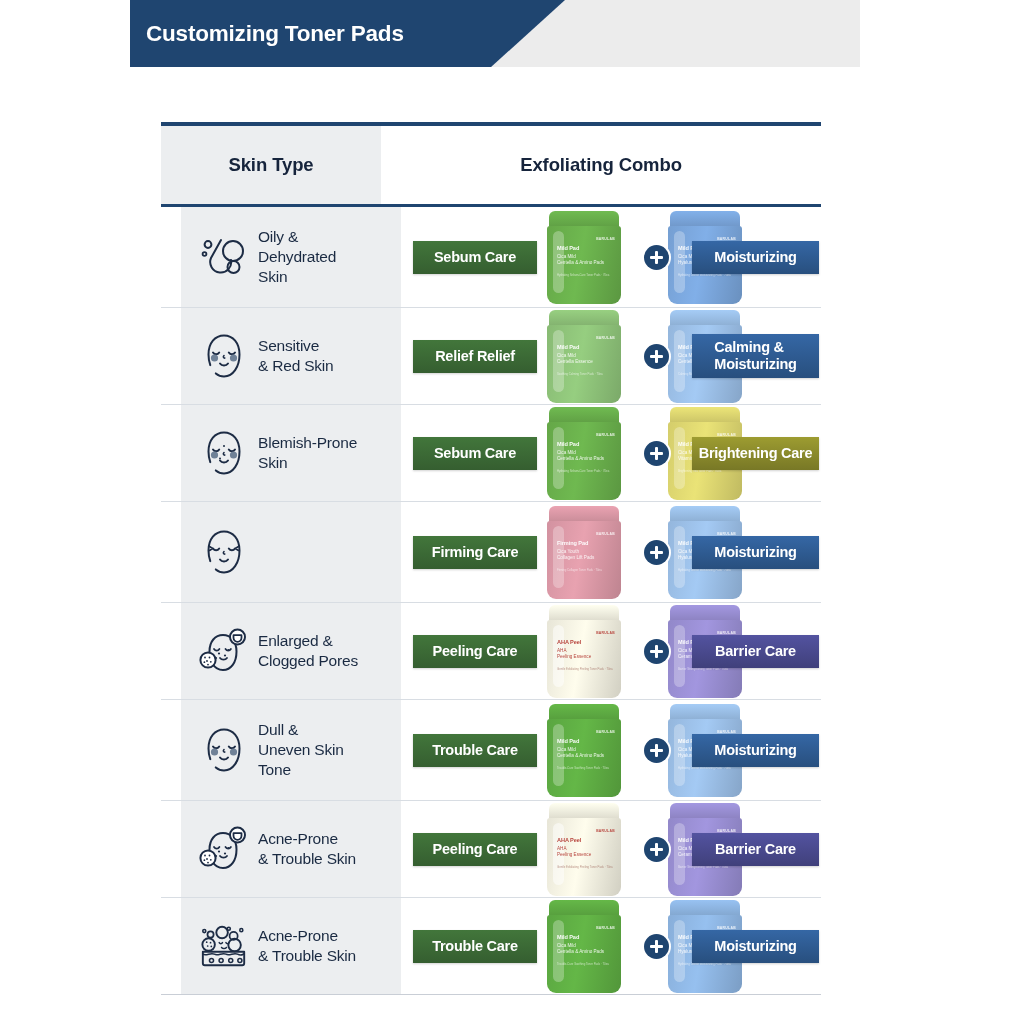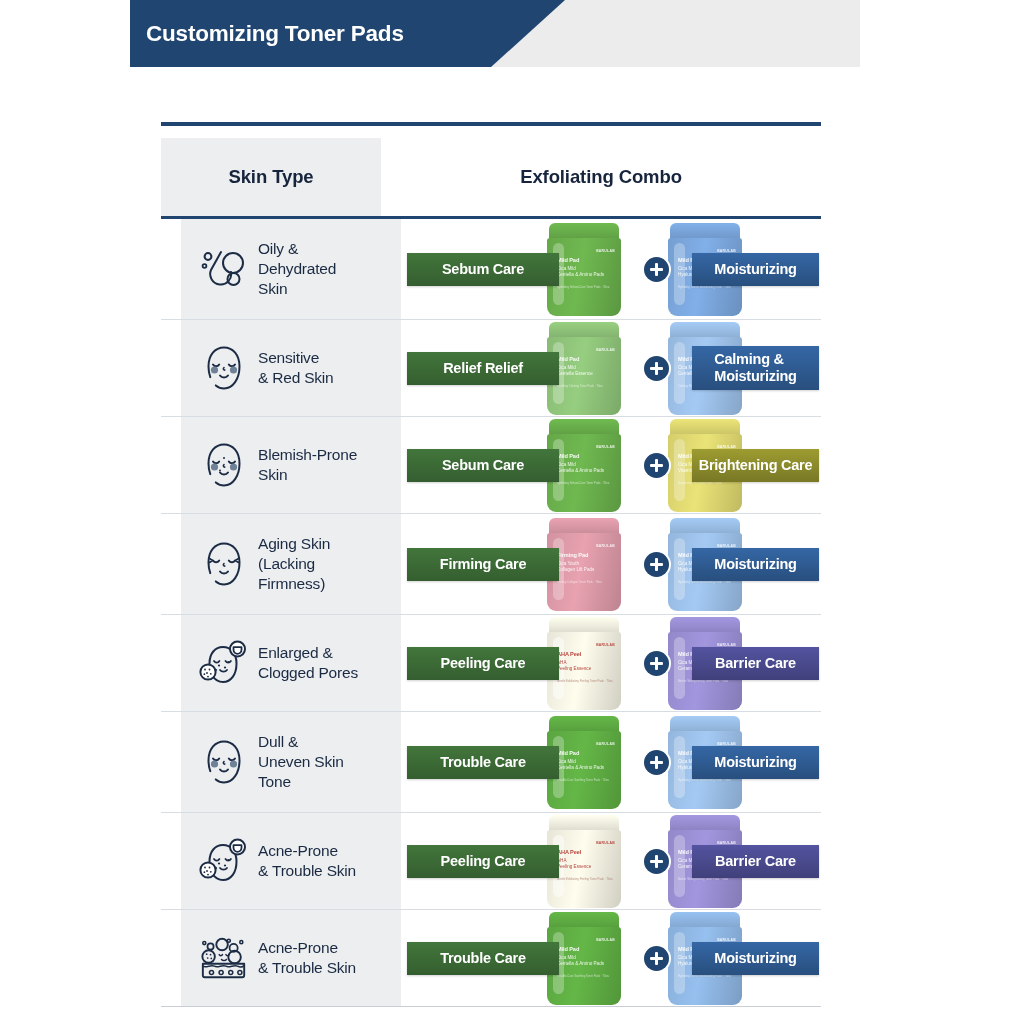--- a/index.html
+++ b/index.html
@@ -44,21 +44,21 @@
   .table {
     position: absolute;
     left: 161px; top: 122px;
     width: 660px;
   }
   .rule-top    { height: 4px; background: #1f4570; }
   .rule-header { height: 3px; background: #1f4570; }
   .rule-row    { height: 1px; background: #d8dde3; }
   .rule-bottom { height: 1px; background: #c9ced6; }
 
-  .thead { display: flex; height: 78px; margin-top: 12px; }
+  .thead { display: flex; height: 78px; }
   .th-skin {
     width: 220px;
     background: #eceef0;
     display: flex; align-items: center; justify-content: center;
   }
   .th-combo {
     flex: 1;
     background: #ffffff;
     display: flex; align-items: center; justify-content: center;
   }
@@ -107,21 +107,21 @@
     height: 33px;
     display: flex; align-items: center;
     color: #ffffff;
     font-size: 14.5px;
     font-weight: bold;
     letter-spacing: -0.25px;
     box-shadow: 0 1px 2px rgba(0,0,0,0.18);
     z-index: 3;
     white-space: nowrap;
   }
-  .badge.left  { left: 6px;  justify-content: center; width: 152px; }
+  .badge.left  { left: 12px;  justify-content: center; width: 124px; }
   .badge.right { right: 2px; justify-content: center; width: 127px; }
   .badge.two-line {
     height: 44px;
     flex-direction: column;
     justify-content: center;
     line-height: 1.18;
     align-items: center;
   }
 
   .jar {
@@ -349,21 +349,20 @@
               <svg width="46" height="48" viewBox="0 0 46 48">
                 <path d="M23 3.5c9 0 15.5 7.5 15.5 19 0 12.5-6.5 22-15.5 22S7.5 35 7.5 22.5C7.5 11 14 3.5 23 3.5z" fill="none" stroke="#1d2c45" stroke-width="2" stroke-linecap="round" stroke-dasharray="88 10" stroke-dashoffset="22"></path>
                 <path d="M12 20.5c1.6 2.4 4.6 2.4 6.2 0" fill="none" stroke="#1d2c45" stroke-width="2" stroke-linecap="round"></path>
                 <path d="M27.8 20.5c1.6 2.4 4.6 2.4 6.2 0" fill="none" stroke="#1d2c45" stroke-width="2" stroke-linecap="round"></path>
                 <path d="M23 23.5c-1.2 1.2-0.6 2.6 0.8 2.6" fill="none" stroke="#1d2c45" stroke-width="1.6" stroke-linecap="round"></path>
                 <path d="M19 31.5c1.8 2.6 6.2 2.6 8 0" fill="none" stroke="#1d2c45" stroke-width="2" stroke-linecap="round"></path>
                 <path d="M8.5 18.5l3.2 2M8.5 22.5l3.2-2" stroke="#1d2c45" stroke-width="1.6" stroke-linecap="round"></path>
                 <path d="M37.5 18.5l-3.2 2M37.5 22.5l-3.2-2" stroke="#1d2c45" stroke-width="1.6" stroke-linecap="round"></path>
               </svg>
             </span>
-            <span class="skin-label">Aging Skin<br>(Lacking<br>Firmness)</span>
           </div>
           <div class="cell-combo">
             <div class="combo-inner">
               <div class="badge left" style="background:linear-gradient(180deg,#42763b,#355e30)">Firming Care</div>
               <div class="jar a">
                 <div class="lid" style="background:linear-gradient(180deg,#eaa3b2,#c78b97)"></div>
                 <div class="body" style="background:linear-gradient(100deg,#d292a0 0%,#e8a2b0 45%,#be8490 100%)"></div>
                 <div class="gloss"></div>
                 <div class="brand">BARULAB</div>
                 <div class="pname">Firming Pad</div>

